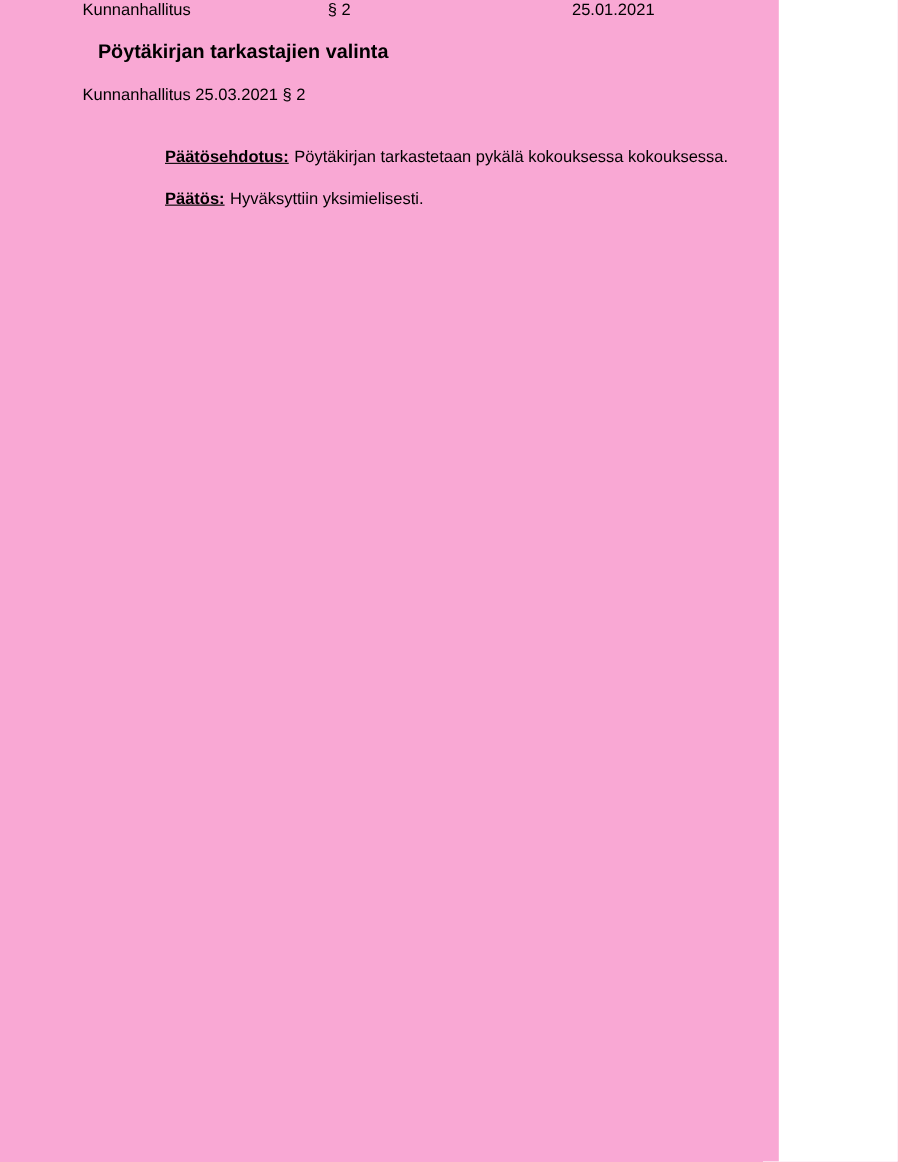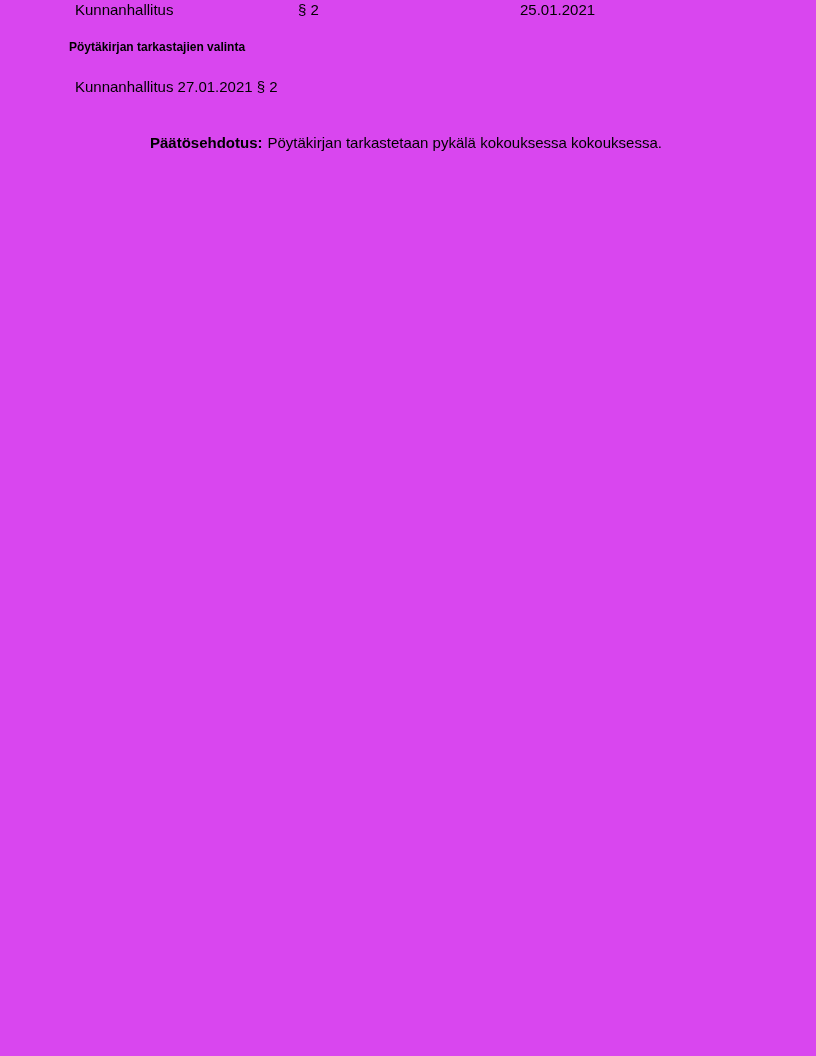--- a/index.html
+++ b/index.html
@@ -2,43 +2,43 @@
 <html><head>
 <meta charset="utf-8">
 <style>
   html, body {
     margin: 0;
     padding: 0;
     background: #ffffff;
   }
   .page {
     position: relative;
-    width: 816px;
+    width: 708px;
     height: 1056px;
-    background: #d946ef;
+    background: #f9a8d4;
     font-family: "Liberation Sans", "DejaVu Sans", sans-serif;
     color: #000000;
     overflow: hidden;
   }
   .hdr {
     position: absolute;
     top: 1px;
     font-size: 15px;
     line-height: 17px;
     white-space: nowrap;
   }
   .hdr-committee { left: 75px; }
   .hdr-section   { left: 298px; }
   .hdr-date      { left: 520px; text-align: center; }
   .doc-title {
     position: absolute;
     top: 37px;
-    left: 69px;
+    left: 89px;
     margin: 0;
-    font-size: 12px;
+    font-size: 18px;
     line-height: 20px;
     font-weight: bold;
     white-space: nowrap;
   }
   .meta-line {
     position: absolute;
     top: 78px;
     left: 75px;
     font-size: 15px;
     line-height: 17px;
@@ -48,37 +48,41 @@
     position: absolute;
     left: 150px;
     font-size: 15px;
     line-height: 18px;
     white-space: nowrap;
   }
   .para-proposal { top: 134px; }
   .para-decision { top: 172px; }
   .para .label {
     font-weight: bold;
+    text-decoration: underline;
     margin-right: 5px;
     margin-top: 48px;
   }
 </style>
 </head>
 <body>
 
 <div class="page">
 
   <div>
     <span class="hdr hdr-committee">Kunnanhallitus</span>
     <span class="hdr hdr-section">§ 2</span>
     <span class="hdr hdr-date">25.01.2021</span>
   </div>
 
   <h1 class="doc-title">Pöytäkirjan tarkastajien valinta</h1>
 
-  <div class="meta-line">Kunnanhallitus 27.01.2021 § 2</div>
+  <div class="meta-line">Kunnanhallitus 25.03.2021 § 2</div>
 
   <div class="para para-proposal">
     <span class="label">Päätösehdotus:</span><span>Pöytäkirjan tarkastetaan pykälä kokouksessa kokouksessa.</span>
   </div>
 
+  <div class="para para-decision">
+    <span class="label">Päätös:</span><span>Hyväksyttiin yksimielisesti.</span>
+  </div>
 
 </div>
 
 </body></html>

